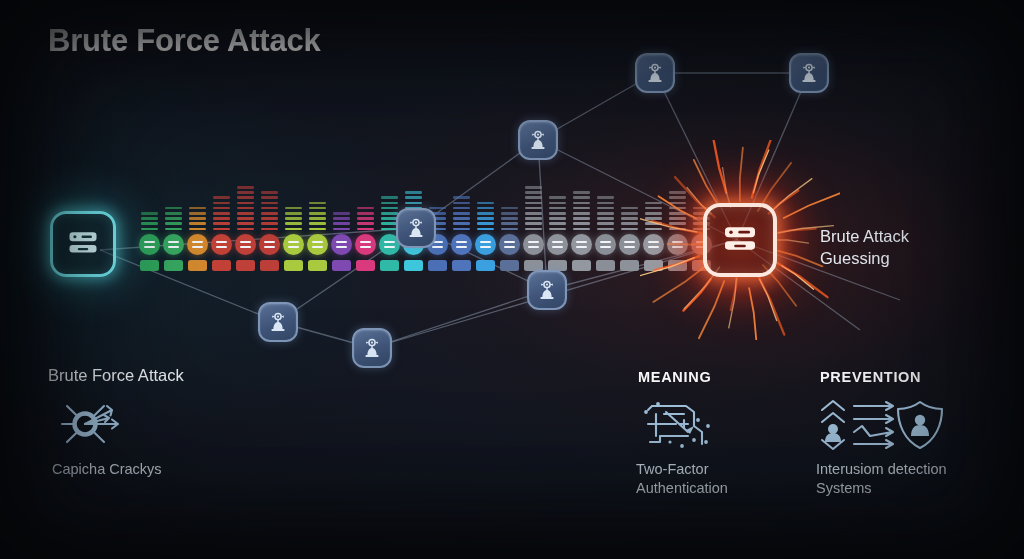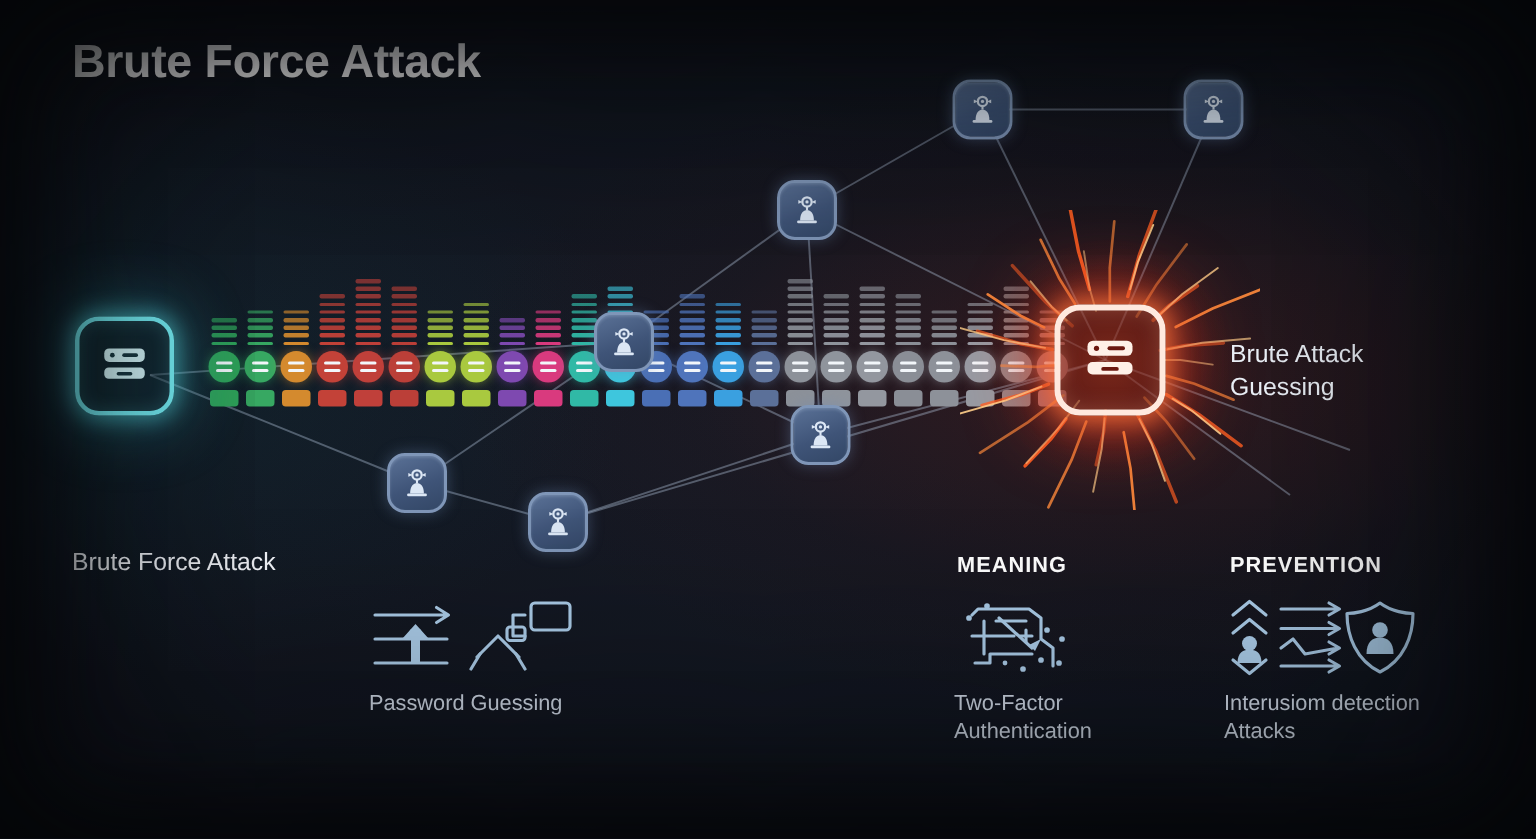--- a/index.html
+++ b/index.html
@@ -584,46 +584,39 @@
     </span>
   </div>
 
   <div id="tgt-caption">
     <div>Brute Attack</div>
     <div>Guessing</div>
   </div>
 
   <div class="sec-head plain" style="left:48px; top:366px;">Brute Force Attack</div>
 
-
-  <div class="item" style="left:246px; top:396px;">
+  <div class="item" style="left:52px; top:396px;">
     <div class="glyph">
-      <svg width="140" height="58" viewBox="0 0 140 58">
-        <g class="ic" stroke-width="4">
-          <path d="M4 14 L52 14 M45 9 L53 14 L45 19"></path>
-          <path d="M4 30 L52 30"></path>
-          <path d="M4 46 L52 46"></path>
-        </g>
-        <g class="ic-f">
-          <path d="M28 46 L28 30 L22 30 L31 20 L40 30 L34 30 L34 46 Z"></path>
-          <circle cx="31" cy="27" r="4.6"></circle>
-        </g>
-        <g class="ic" stroke-width="3.4">
-          <rect x="108" y="6" width="26" height="18" rx="2.5"></rect>
-          <path d="M104 14 L96 14 L96 28 L104 28"></path>
-          <rect x="92" y="22" width="12" height="9" rx="2"></rect>
-        </g>
-        <g class="ic" stroke-width="4.4">
-          <path d="M72 42 L86 28 L100 42"></path>
-          <path d="M68 50 L74 40 M104 50 L98 40"></path>
+      <svg width="84" height="58" viewBox="0 0 84 58">
+        <g class="ic" stroke-width="5" stroke="#a9cae6">
+          <path d="M15 10 L52 46"></path>
+          <path d="M52 10 L15 46"></path>
+          <path d="M10 28 L56 28"></path>
+        </g>
+        <circle cx="33" cy="28" r="10.5" fill="#11151e" stroke="#a9cae6" stroke-width="4.5"></circle>
+        <g class="ic" stroke-width="3">
+          <path d="M33 28 L66 28 M60 23.5 L66 28 L60 32.5"></path>
+          <path d="M33 28 L60 14 M55 10 L60 14 L58.5 19.5"></path>
+          <path d="M33 28 L57 22 M52 19 L57 22 L53 26"></path>
         </g>
       </svg>
     </div>
-    <div class="cap">Password Guessing</div>
+    <div class="cap">Capicha Crackys</div>
   </div>
+
 
   <div class="sec-head" style="left:638px; top:369px;">MEANING</div>
 
 
   <div class="item" style="left:636px; top:396px;">
     <div class="glyph">
       <svg width="86" height="58" viewBox="0 0 86 58">
         <g class="ic" stroke-width="2.6">
           <path d="M12 14 L16 10 L50 10 L58 16 L58 30 L66 36 L66 48"></path>
           <path d="M14 46 L24 46 L24 40 L52 40"></path>
@@ -676,21 +669,21 @@
           <path class="ic" stroke-width="3.4" d="M104 6 C112 12 122 13 126 13 C126 28 120 44 104 52 C88 44 82 28 82 13 C86 13 96 12 104 6 Z"></path>
           <g class="ic-f">
             <circle cx="104" cy="24" r="5.2"></circle>
             <path d="M95 40 C95 32 99 29 104 29 C109 29 113 32 113 40 Z"></path>
           </g>
         </g>
       </svg>
     </div>
     <div class="cap">
       <div>Interusiom detection</div>
-      <div>Attacks</div>
+      <div>Systems</div>
     </div>
   </div>
 
   <div class="node" style="left: 635px; top: 53px;">
       <span>
         <svg viewBox="0 0 24 24">
           <circle cx="12" cy="6.6" r="3.1" fill="none" stroke="#dce7f5" stroke-width="1.5"></circle>
           <circle cx="12" cy="6.6" r="1.1" fill="#dce7f5"></circle>
           <path d="M6.2 5.4 L9 6.6 L6.2 7.8 Z" fill="#dce7f5"></path>
           <path d="M17.8 5.4 L15 6.6 L17.8 7.8 Z" fill="#dce7f5"></path>

